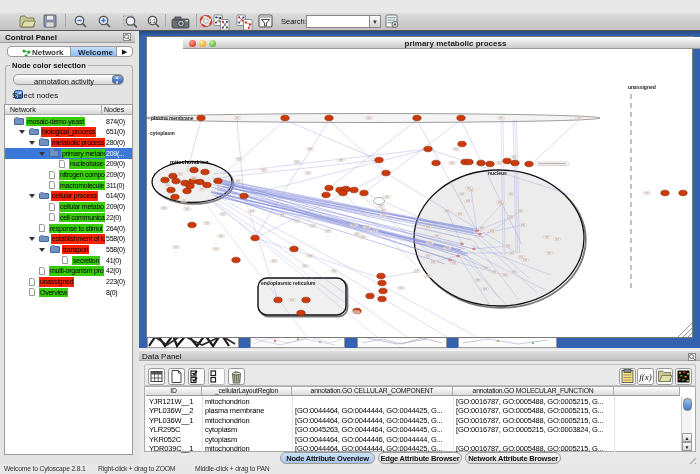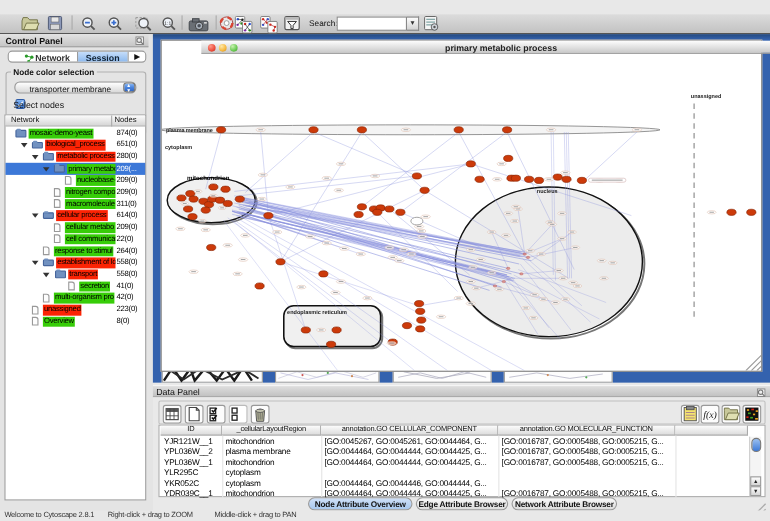--- a/index.html
+++ b/index.html
@@ -182,27 +182,27 @@
     <div id="cp-tabs">
       <div id="tab-mosaic"></div>
       <svg width="9" height="9" style="position:absolute;left:14px;top:1.5px">
           <circle cx="2" cy="2" r="1.5" fill="#2a9a2a"></circle>
           <circle cx="7" cy="3" r="1.5" fill="#2a9a2a"></circle>
           <circle cx="4" cy="7" r="1.5" fill="#2a9a2a"></circle>
           <line x1="2" y1="2" x2="7" y2="3" stroke="#2a9a2a" stroke-width="0.8"></line>
           <line x1="4" y1="7" x2="7" y2="3" stroke="#2a9a2a" stroke-width="0.8"></line>
         </svg>
         <span class="t1">Network</span>
-      <span class="t2">Session</span>
+      <span class="t2">Welcome</span>
       <span class="arr">▶</span>
     </div>
     <div id="groupbox"></div>
     <div id="gb-label">Node color selection</div>
     <div id="combo">
-        <span class="txt">transporter membrane</span>
+        <span class="txt">annotation activity</span>
         <span class="step">▲<br>▼</span>
       </div>
     <div id="checkbox">✓</div>
     <div id="cb-label">Select nodes</div>
     <div id="treebox">
       <div id="treehead">
           <span class="h1">Network</span>
           <span class="dv"></span>
           <span class="h2">Nodes</span>
         </div>
@@ -762,32 +762,33 @@
         </svg>
       </div>
     <div id="dp-table">
         <div class="dcolh" style="left:1px;width:56px">ID</div>
 <div class="dcolh" style="left:57px;width:90px">_cellularLayoutRegion</div>
 <div class="dcolh" style="left:147px;width:161px">annotation.GO CELLULAR_COMPONENT</div>
 <div class="dcolh" style="left:308px;width:161px">annotation.GO MOLECULAR_FUNCTION</div>
 <div class="dcolh" style="left:469px;width:66px"></div>
 <div class="drow" style="left:4px;top:9.5px;width:52px">YJR121W__1</div>
 <div class="drow" style="left:60px;top:9.5px;width:86px">mitochondrion</div>
-<div class="drow" style="left:150px;top:9.5px;width:157px">[GO:0045267, GO:0045261, GO:0044464, G...</div>
 <div class="drow" style="left:311px;top:9.5px;width:157px">[GO:0016787, GO:0005488, GO:0005215, G...</div>
 <div class="drow" style="left:4px;top:19.0px;width:52px">YPL036W__2</div>
 <div class="drow" style="left:60px;top:19.0px;width:86px">plasma membrane</div>
 <div class="drow" style="left:150px;top:19.0px;width:157px">[GO:0044464, GO:0044444, GO:0044425, G...</div>
 <div class="drow" style="left:311px;top:19.0px;width:157px">[GO:0016787, GO:0005488, GO:0005215, G...</div>
 <div class="drow" style="left:4px;top:28.5px;width:52px">YPL036W__1</div>
 <div class="drow" style="left:60px;top:28.5px;width:86px">mitochondrion</div>
 <div class="drow" style="left:150px;top:28.5px;width:157px">[GO:0044464, GO:0044444, GO:0044425, G...</div>
 <div class="drow" style="left:311px;top:28.5px;width:157px">[GO:0016787, GO:0005488, GO:0005215, G...</div>
 <div class="drow" style="left:4px;top:38.0px;width:52px">YLR295C</div>
 <div class="drow" style="left:60px;top:38.0px;width:86px">cytoplasm</div>
+<div class="drow" style="left:150px;top:38.0px;width:157px">[GO:0045263, GO:0044464, GO:0044445, G...</div>
+<div class="drow" style="left:311px;top:38.0px;width:157px">[GO:0016787, GO:0005215, GO:0003824, G...</div>
 <div class="drow" style="left:4px;top:47.5px;width:52px">YKR052C</div>
 <div class="drow" style="left:60px;top:47.5px;width:86px">cytoplasm</div>
 <div class="drow" style="left:150px;top:47.5px;width:157px">[GO:0044464, GO:0044446, GO:0044444, G...</div>
 <div class="drow" style="left:4px;top:57.0px;width:52px">YDR039C__1</div>
 <div class="drow" style="left:60px;top:57.0px;width:86px">mitochondrion</div>
 <div class="drow" style="left:150px;top:57.0px;width:157px">[GO:0044464, GO:0044444, GO:0044425, G...</div>
 <div class="drow" style="left:311px;top:57.0px;width:157px">[GO:0016787, GO:0005488, GO:0005215, G...</div>
 <div style="position:absolute;left:57px;top:9px;width:1px;height:57px;background:#e4e4e4"></div>
 <div style="position:absolute;left:147px;top:9px;width:1px;height:57px;background:#e4e4e4"></div>
 <div style="position:absolute;left:308px;top:9px;width:1px;height:57px;background:#e4e4e4"></div>

